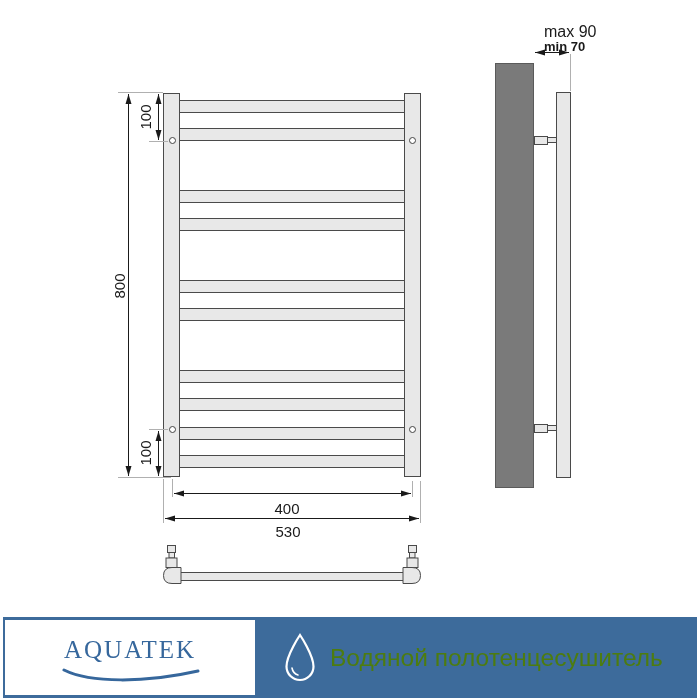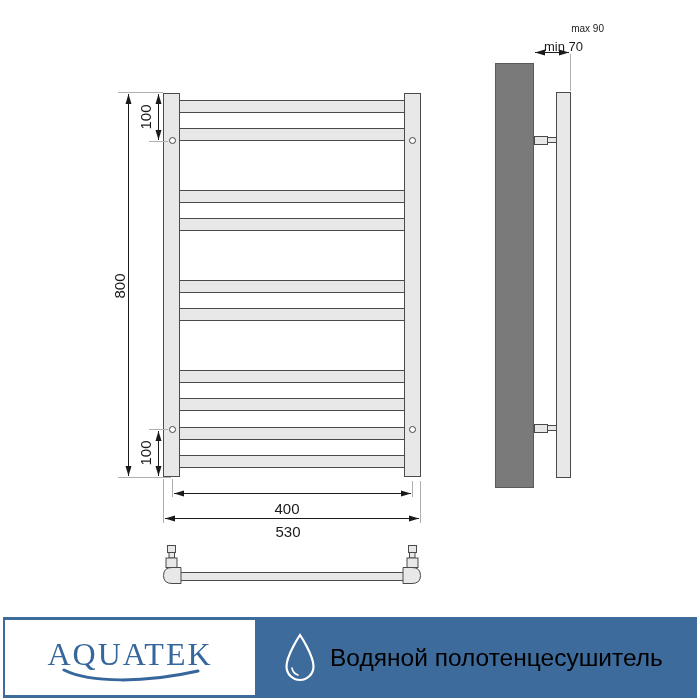--- a/index.html
+++ b/index.html
@@ -77,49 +77,49 @@
     font-size: 15px;
     color: #1a1a1a;
     text-align: center;
   }
   .rot { transform: rotate(-90deg); }
   .dim-800  { left: 95px;  top: 278px; width: 48px; height: 16px; }
   .dim-100t { left: 121px; top: 109px; width: 48px; height: 16px; }
   .dim-100b { left: 121px; top: 445px; width: 48px; height: 16px; }
   .dim-500  { left: 237px; top: 500px; width: 100px; }
   .dim-530  { left: 238px; top: 523px; width: 100px; text-align: center; }
-  .dim-max  { left: 544px; top: 23px;  width: 60px; font-size: 10px; text-align: right; }
-  .dim-min  { left: 544px; top: 39px;  width: 60px; font-size: 13px; text-align: left; }
+  .dim-max  { left: 544px; top: 23px;  width: 60px; font-size: 16px; text-align: left; }
+  .dim-min  { left: 544px; top: 39px;  width: 60px; font-size: 13px; text-align: left; font-weight: bold; }
 
   
   #overlay { left: 0; top: 0; z-index: 5; pointer-events: none; }
 
   
   .footer-band {
     left: 3px; top: 617px; width: 694px; height: 81px;
     background: #3d6b9b;
   }
   .logo-box {
     left: 5px; top: 620px; width: 250px; height: 75px;
     background: #ffffff;
   }
   .brand {
     left: 42px; top: 636px; width: 176px;
     text-align: center;
     font-family: "Liberation Serif", serif;
-    font-size: 32px;
+    font-size: 25px;
     letter-spacing: 2px;
     color: #36679c;
   }
   .swoosh { left: 60px; top: 668px; }
   .drop { left: 282px; top: 632px; }
   .product-type {
     left: 330px; top: 617px; height: 81px; width: 360px;
     display: flex; align-items: center;
-    color: #000000;
+    color: #4d7c0f;
     font-size: 24.5px;
   }
 </style>
 </head>
 <body>
 
 <div id="canvas">
 
 
   <div>

